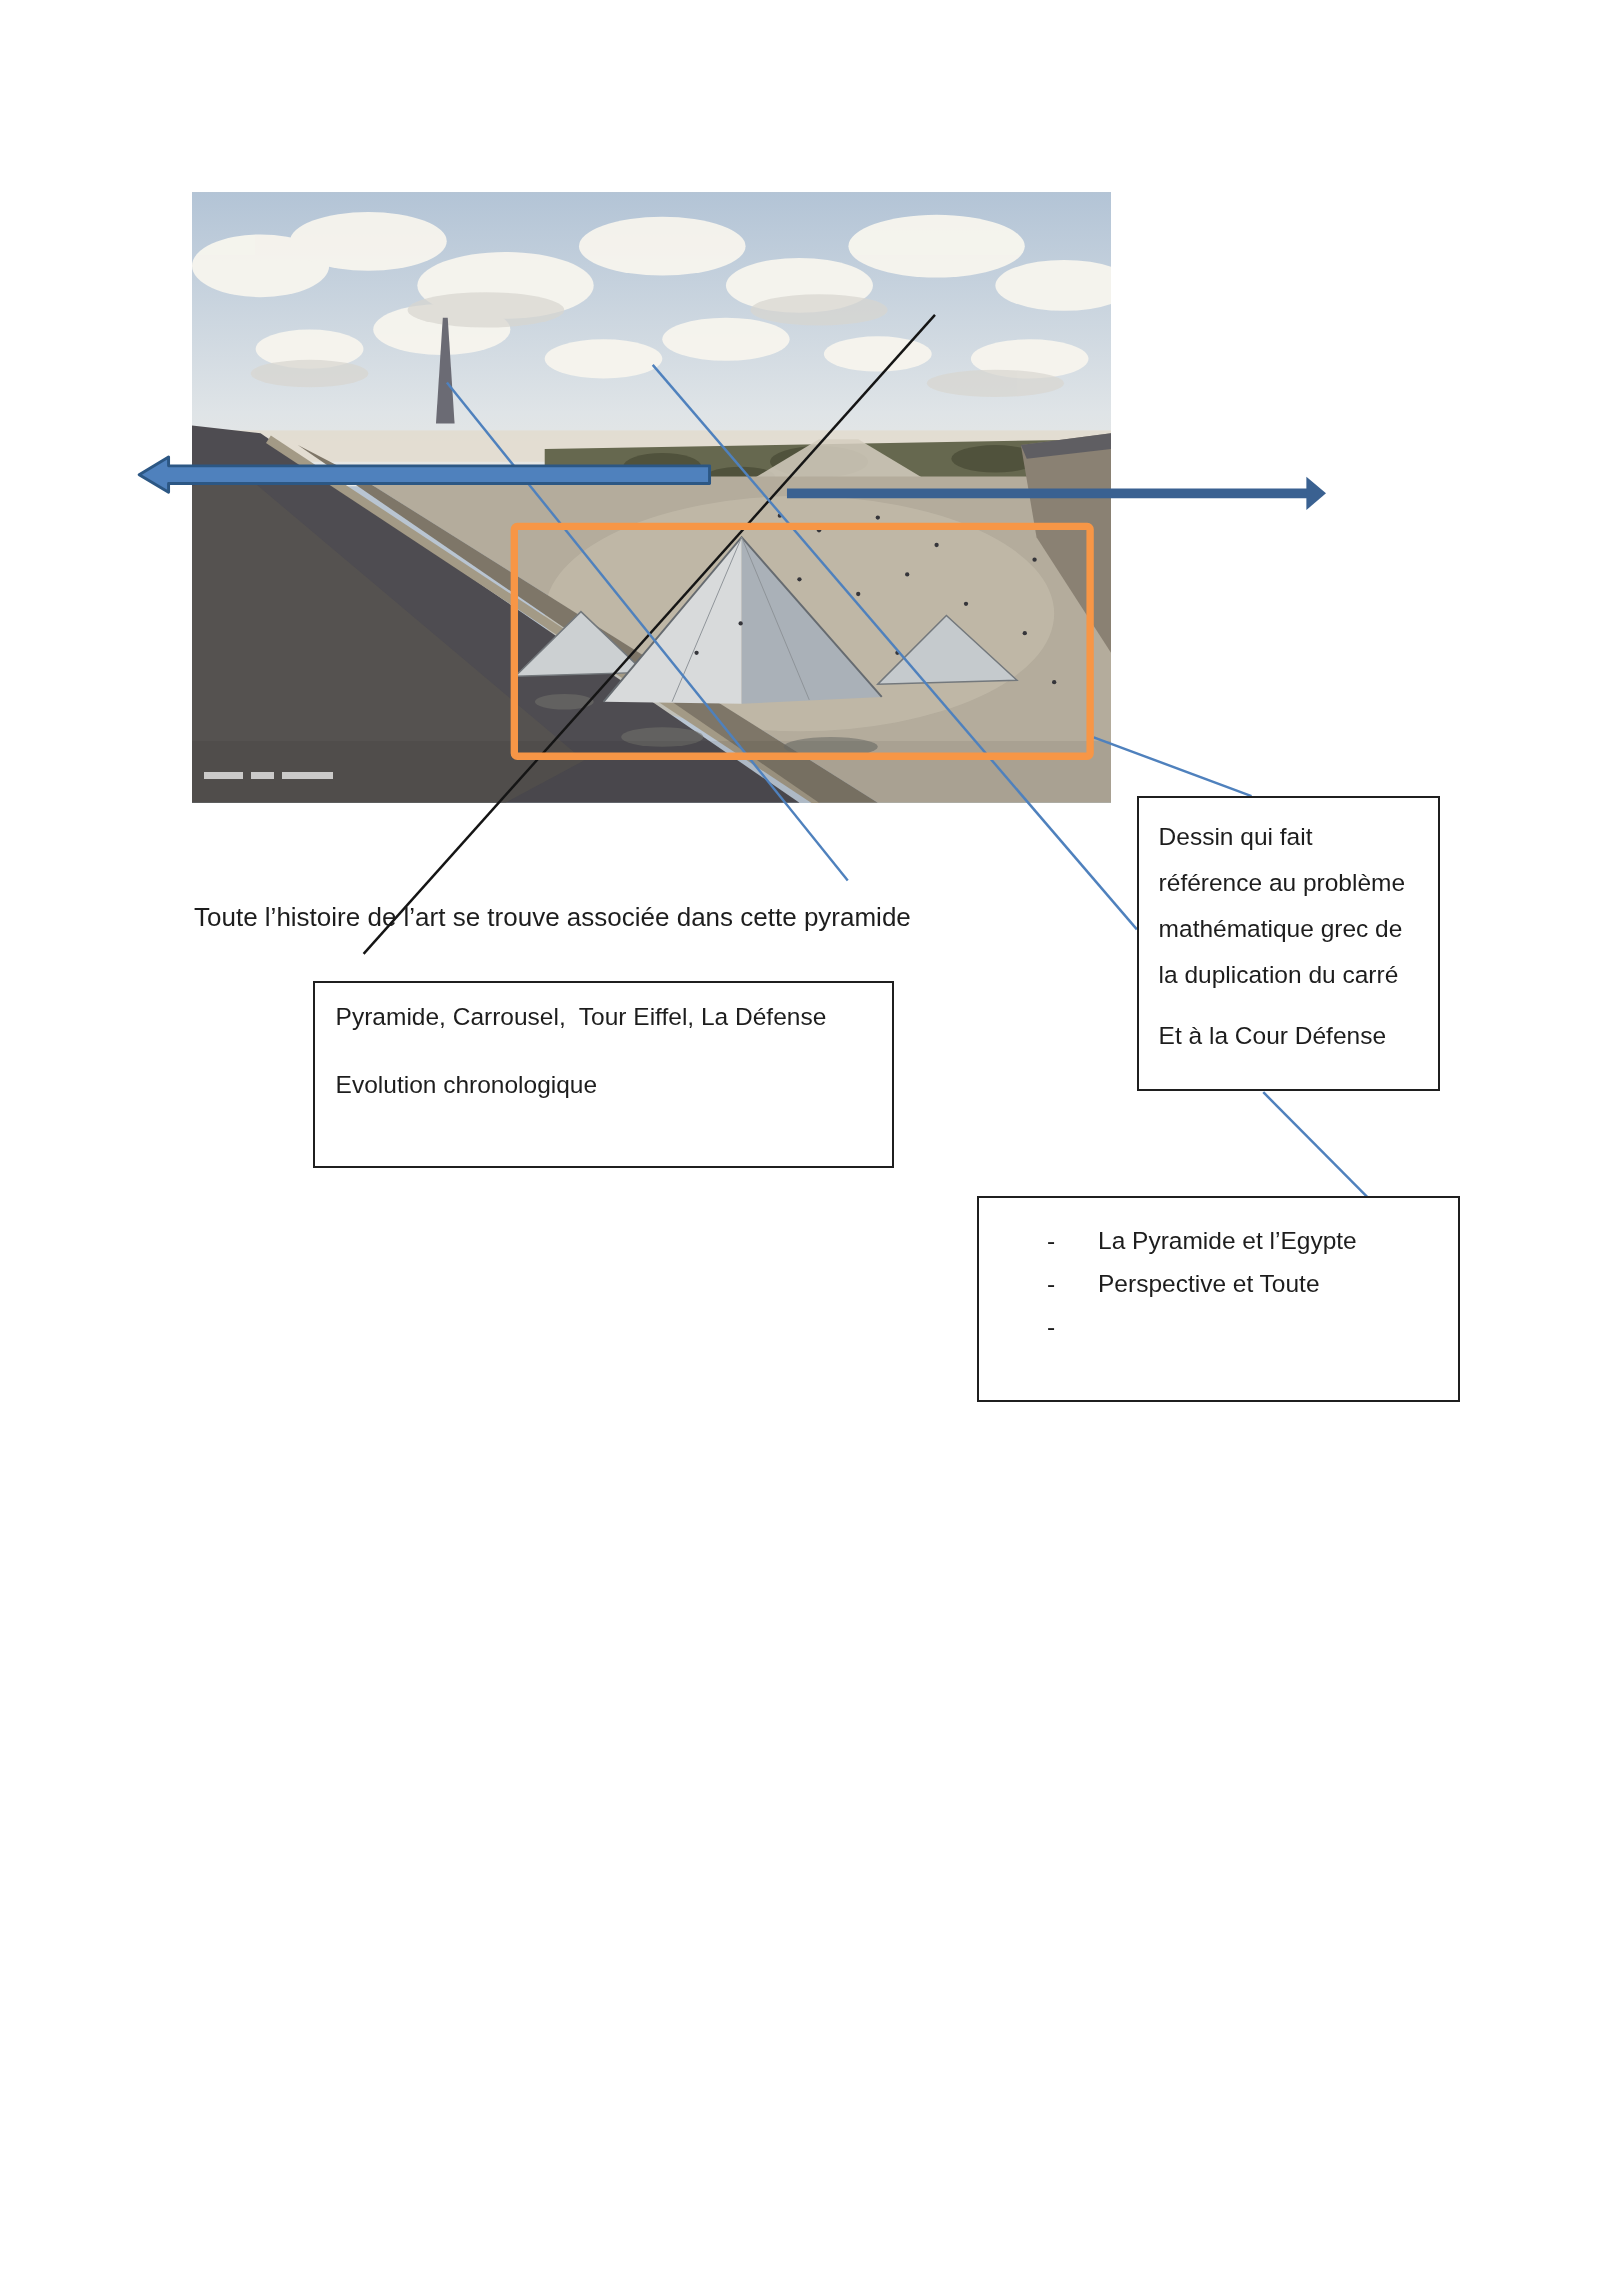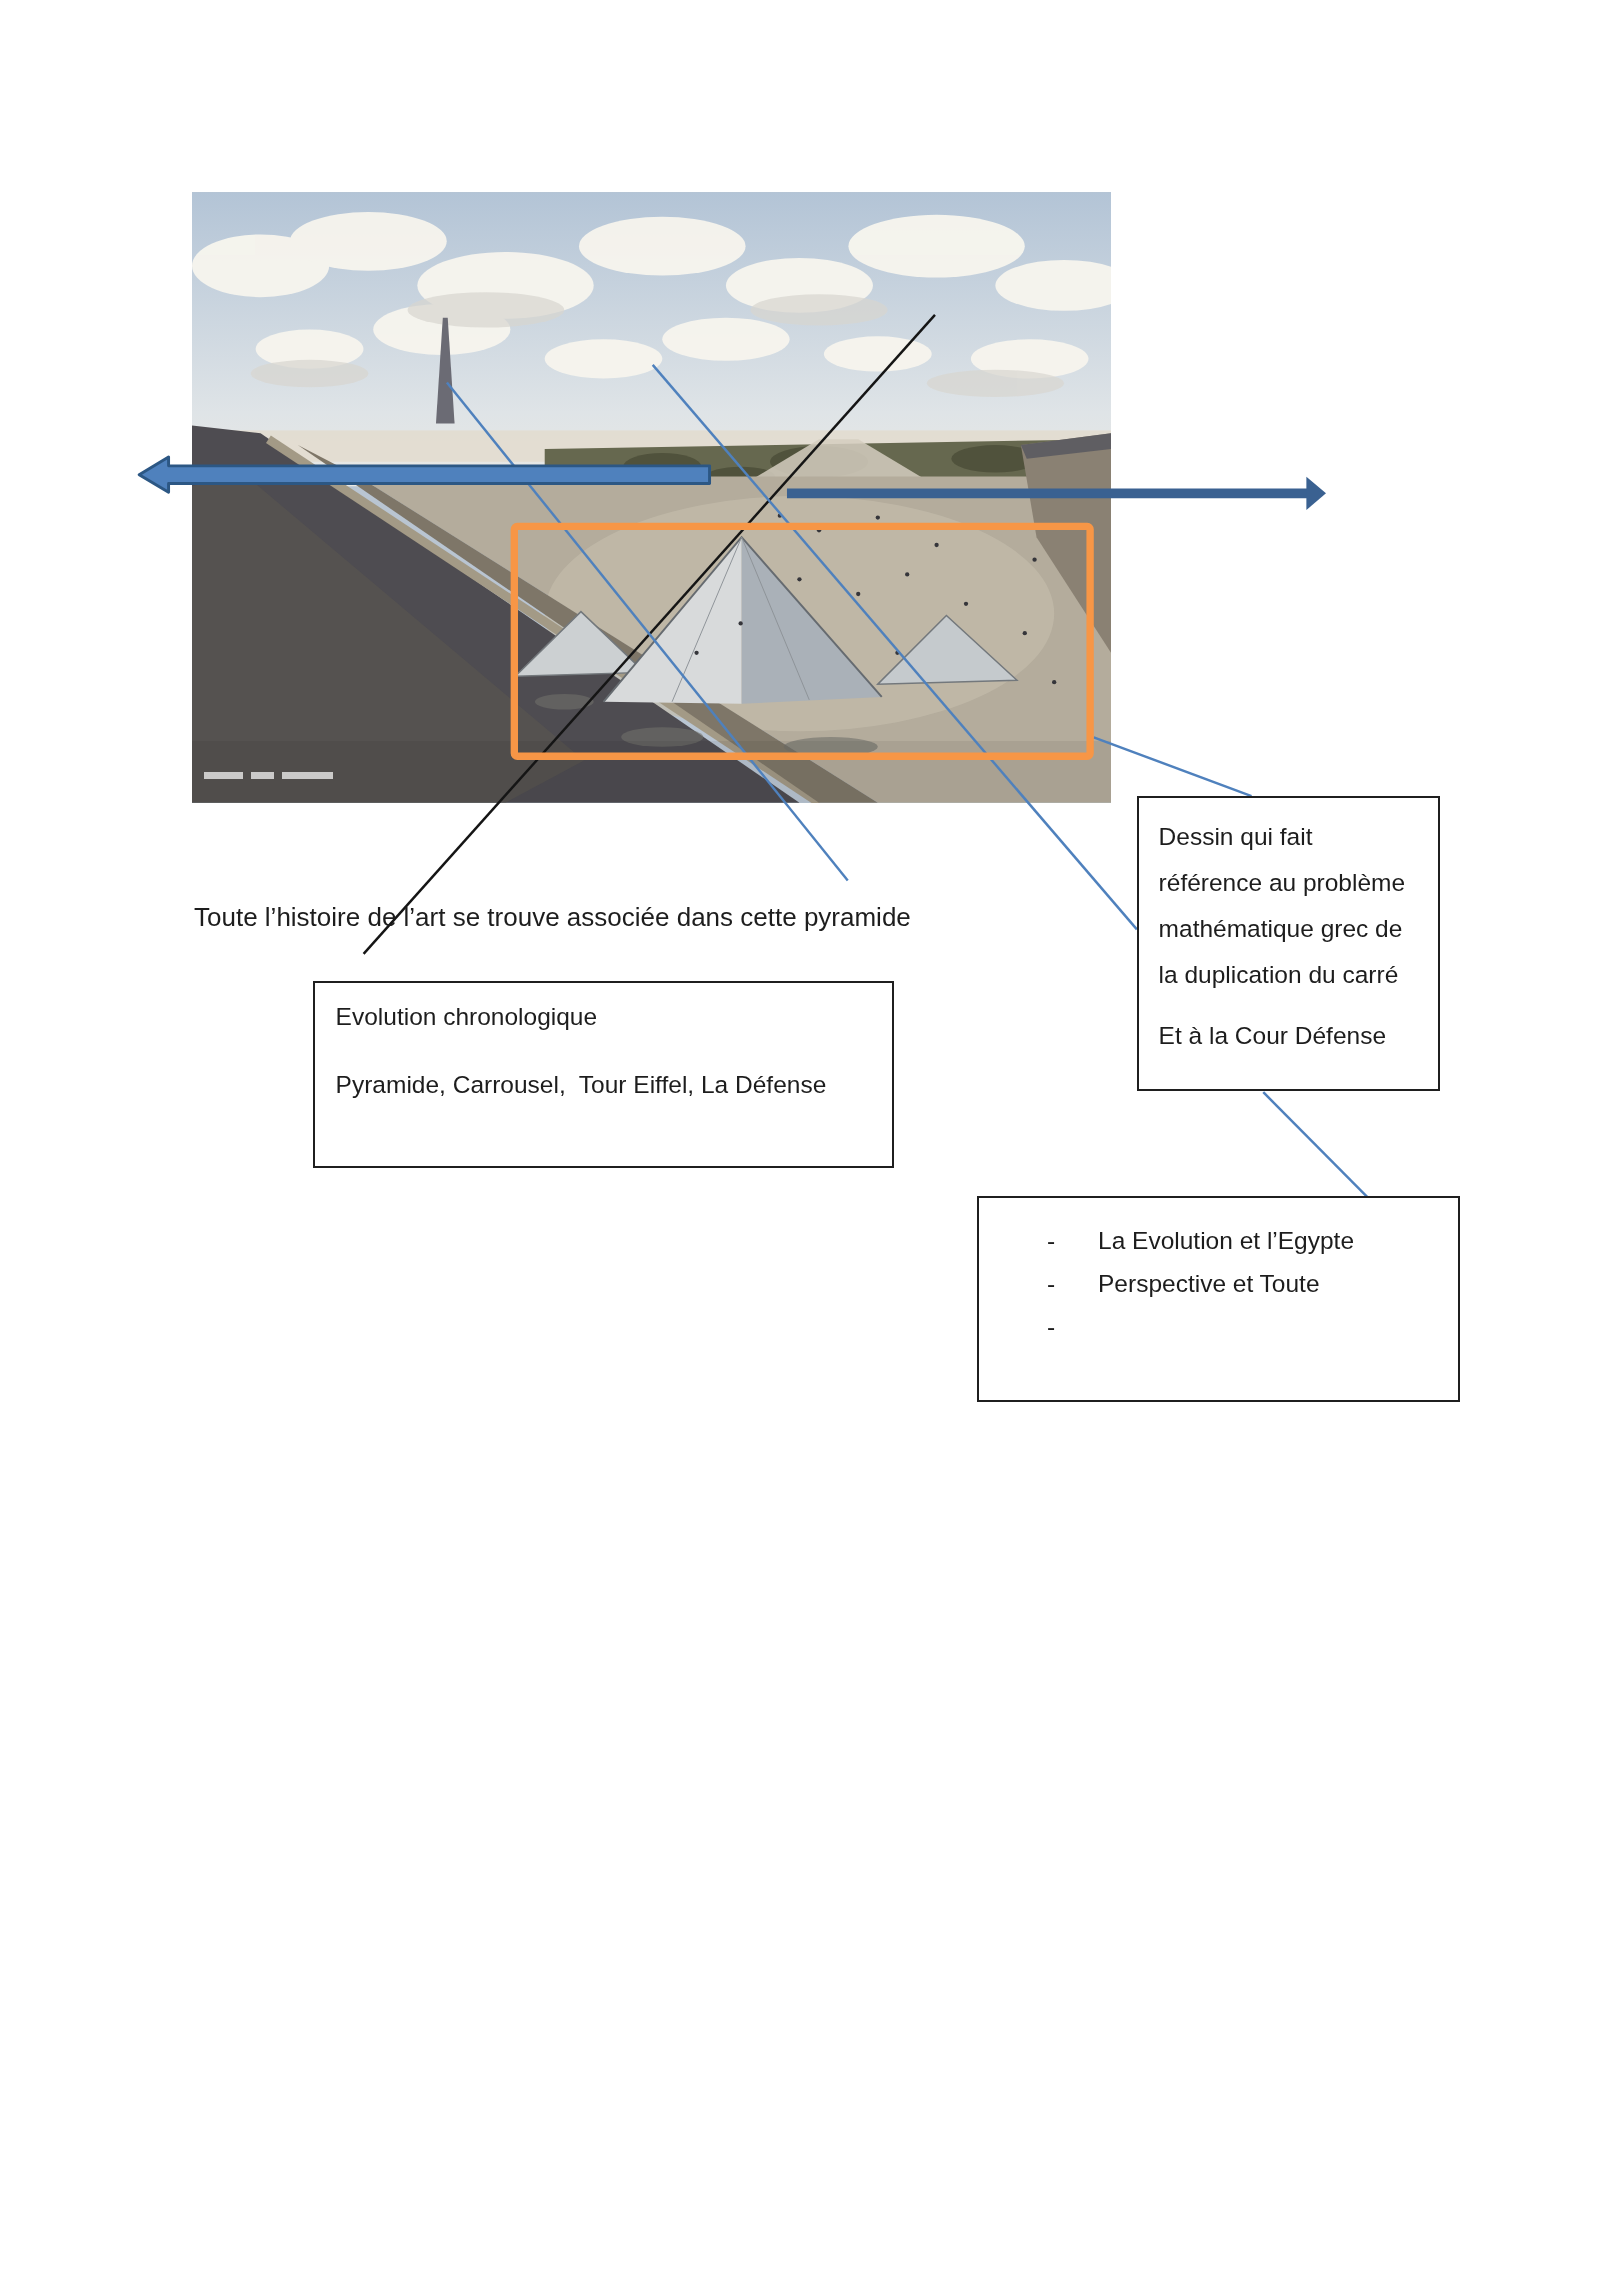--- a/index.html
+++ b/index.html
@@ -130,36 +130,36 @@
     <polygon points="142,484 172,466 172,475 724,475 724,493 172,493 172,502" stroke="#2c5784" stroke-width="3" stroke-linejoin="round" fill="#4f81bd"></polygon>
     <g>
       <line x1="803" y1="503" x2="1335" y2="503" stroke-width="10" stroke="#3a6191"></line>
       <polygon points="1333,486 1353,503 1333,520" fill="#3a6191"></polygon>
     </g>
   </svg>
 
   <div class="caption">Toute l’histoire de l’art se trouve associée dans cette pyramide</div>
 
   <div class="tbox box-pyramide">
+    <p>Pyramide, Carrousel,  Tour Eiffel, La Défense</p>
     <p>Evolution chronologique</p>
-    <p>Pyramide, Carrousel,  Tour Eiffel, La Défense</p>
   </div>
 
   <div class="tbox box-dessin">
     <p>Dessin qui fait
 référence au problème
 mathématique grec de
 la duplication du carré</p>
     <p>Et à la Cour Défense</p>
   </div>
 
   <div class="tbox box-bullets">
     <div class="brow">
       <span class="dash">-</span>
-      <span class="btext">La Evolution et l’Egypte</span>
+      <span class="btext">La Pyramide et l’Egypte</span>
     </div>
     <div class="brow">
       <span class="dash">-</span>
       <span class="btext">Perspective et Toute</span>
     </div>
     <div class="brow">
       <span class="dash">-</span>
     </div>
   </div>
 

